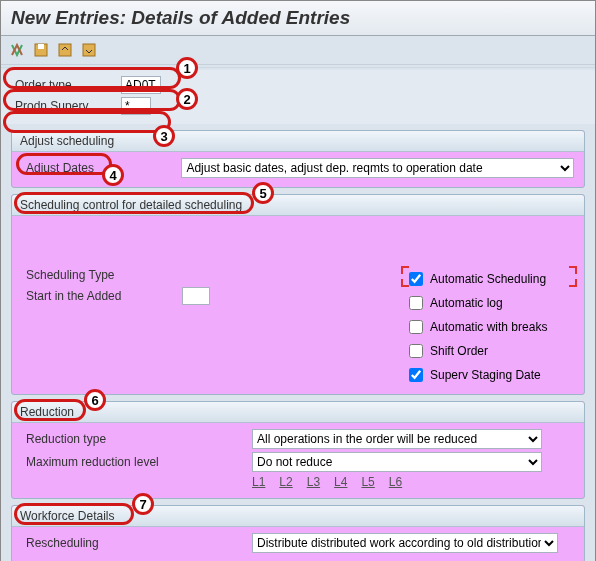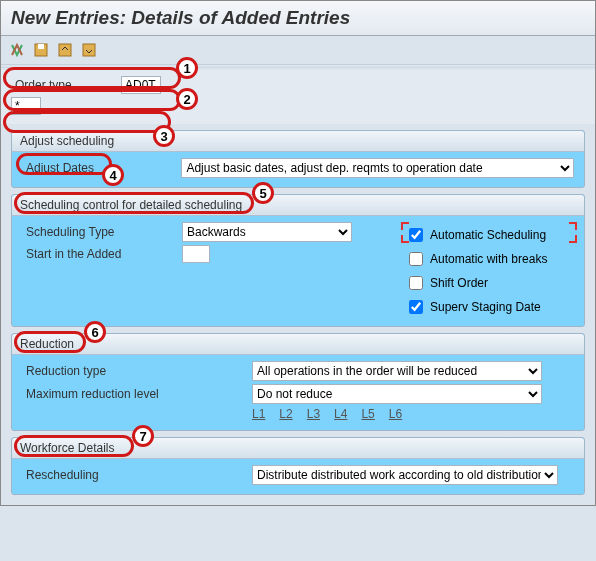--- a/index.html
+++ b/index.html
@@ -7,28 +7,28 @@
   .container { border: 1px solid #888; background: #dbe4ec; }
   .title-bar { background: linear-gradient(#f5f7fa, #e3e9f0); border-bottom: 1px solid #a0a8b0; padding: 6px 10px; }
   .title-text { font-style: italic; font-weight: bold; font-size: 19px; color: #333; }
   .toolbar { padding: 6px 8px; display: flex; gap: 8px; border-bottom: 1px solid #c5d0db; }
   .tb-icon { width: 16px; height: 16px; display: inline-block; cursor: pointer; }
   .sep { height: 1px; background: linear-gradient(#b5c2ce, #e8eff5); margin: 2px 0; }
   .form-area { padding: 6px 10px; background: #e3eaf1; }
   .row { display: flex; align-items: center; margin-bottom: 3px; }
   .lbl { width: 110px; color: #333; padding: 2px 4px; }
   .inp { height: 18px; border: 1px solid #a7b4c0; background: #fff; padding: 1px 3px; font-size: 12px; width: 40px; }
-  .group { margin: 6px 10px 4px 10px; border: 1px solid #9fb5c8; border-radius: 3px; background: #7dd3fc; }
+  .group { margin: 6px 10px 4px 10px; border: 1px solid #9fb5c8; border-radius: 3px; background: #f0abfc; }
   .group-head { background: linear-gradient(#f0f5fa, #d4e0ea); border-bottom: 1px solid #b0c0d0; padding: 3px 8px; color: #333; font-size: 12px; border-radius: 3px 3px 0 0; }
   .group-body { padding: 6px 10px; }
   .sel { height: 20px; border: 1px solid #a7b4c0; background: #fff; font-size: 12px; }
   .wide-sel { width: 394px; }
   .mid-sel { width: 170px; }
   .med-sel { width: 290px; }
-  .flex-cols { display: flex; gap: 10px; }
+  .flex-cols { display: flex; gap: 10px; margin-top: 44px; }
   .col-left { flex: 1; }
   .col-right { width: 170px; border: 1px solid transparent; position: relative; }
   .chk-row { display: flex; align-items: center; gap: 4px; padding: 2px 0; }
   .chk-row input { width: 14px; height: 14px; }
   .bracket-tl, .bracket-tr, .bracket-bl, .bracket-br { position: absolute; width: 8px; height: 8px; border: 2px solid #e03030; }
   .bracket-tl { top: -1px; left: -4px; border-right: none; border-bottom: none; }
   .bracket-tr { top: -1px; right: -4px; border-left: none; border-bottom: none; }
   .bracket-bl { top: 12px; left: -4px; border-right: none; border-top: none; }
   .bracket-br { top: 12px; right: -4px; border-left: none; border-top: none; }
   .small-inp { width: 28px; height: 18px; border: 1px solid #a7b4c0; background: #fff; }
@@ -69,20 +69,21 @@
     <div class="callout" style="top:-13px; left:175px;">1</div>
 
     <div class="row">
       <span class="lbl">Order type</span>
       <input class="inp" value="AD0T" style="">
     </div>
     <div class="ring" style="top:19px; left:2px; width:178px; height:22px;"></div>
     <div class="callout" style="top:18px; left:175px;">2</div>
 
     <div class="row">
+      <span class="lbl">Prodn Superv.</span>
       <input class="inp" style="width: 30px;" value="*">
     </div>
     <div class="ring" style="top:41px; left:2px; width:168px; height:22px;"></div>
     <div class="callout" style="top:55px; left:152px;">3</div>
   </div>
 
   <div class="group wrap">
     <div class="group-head">Adjust scheduling</div>
     <div class="group-body">
       <div class="row">
@@ -98,37 +99,38 @@
 
   <div class="group wrap">
     <div class="group-head">Scheduling control for detailed scheduling</div>
     <div class="ring" style="top:-3px; left:2px; width:240px; height:22px;"></div>
     <div class="callout" style="top:-13px; left:240px;">5</div>
     <div class="group-body">
       <div class="flex-cols">
         <div class="col-left">
           <div class="row">
             <span class="lbl" style="width:160px">Scheduling Type</span>
-            <select class="sel mid-sel">
-              <option>Backwards</option>
-            </select>
           </div>
           <div class="row">
             <span class="lbl" style="width:160px">Start in the Added</span>
             <input class="small-inp" value="" style="">
           </div>
         </div>
         <div class="col-right">
           <div class="bracket-tl"></div>
             <div class="bracket-tr"></div>
             <div class="bracket-bl"></div>
             <div class="bracket-br"></div>
           <div class="chk-row">
               <input type="checkbox" checked="" style="">
               <span>Automatic Scheduling</span>
+            </div>
+          <div class="chk-row">
+              <input type="checkbox" style="">
+              <span>Automatic log</span>
             </div>
           <div class="chk-row">
               <input type="checkbox" style="">
               <span>Automatic with breaks</span>
             </div>
           <div class="chk-row">
               <input type="checkbox" style="">
               <span>Shift Order</span>
             </div>
           <div class="chk-row">

